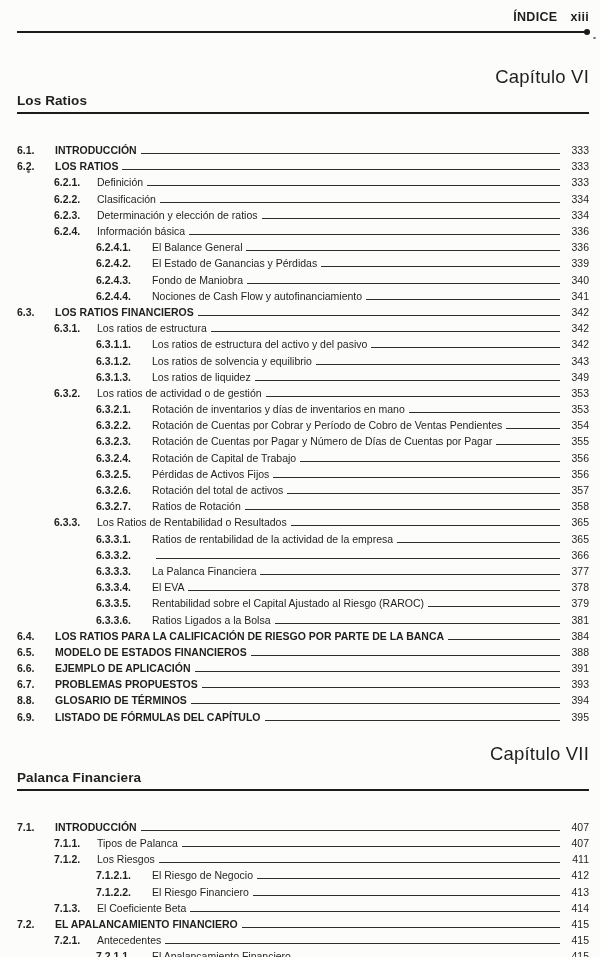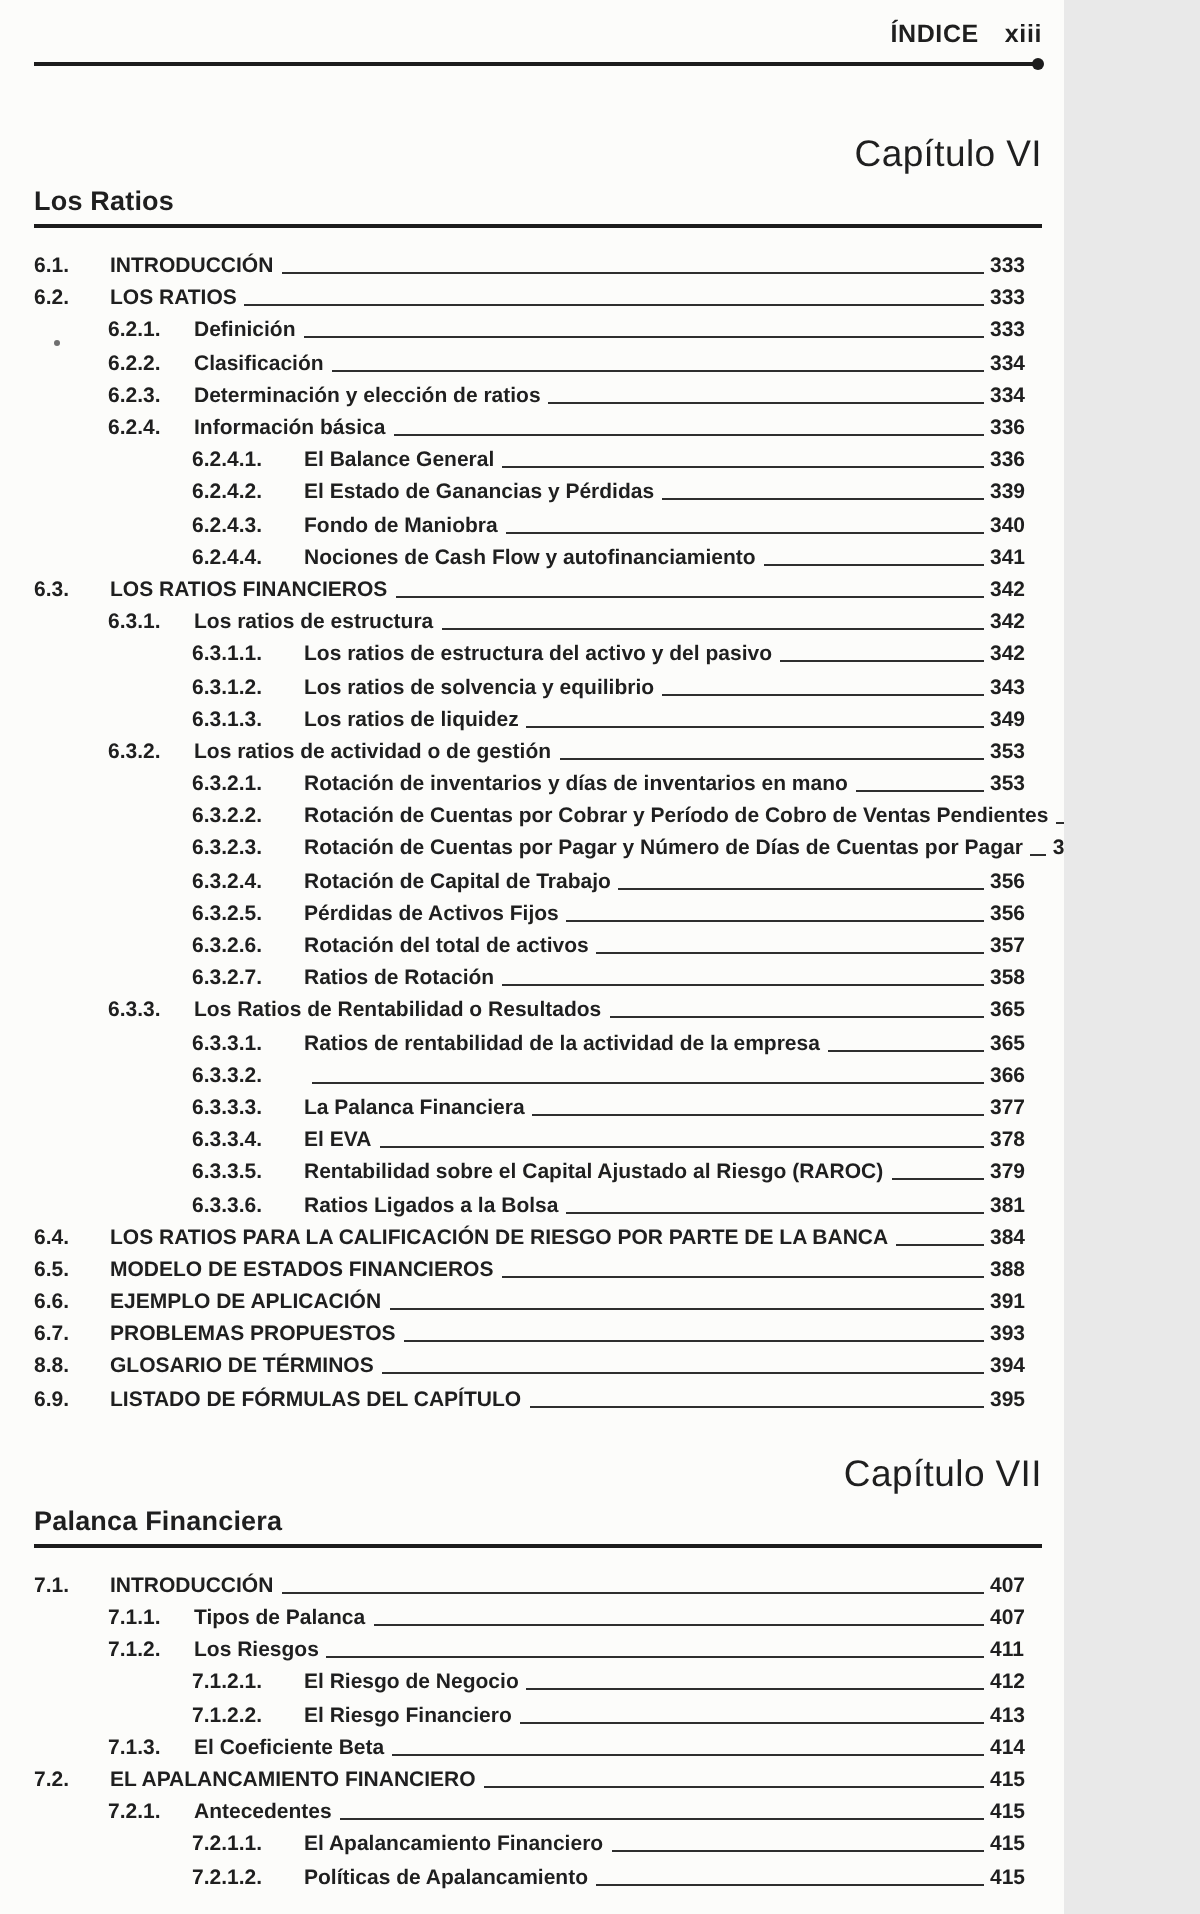--- a/index.html
+++ b/index.html
@@ -4,21 +4,21 @@
 <style>
   html,body { margin:0; padding:0; }
   body {
     width:600px; height:957px;
     background:#e9e9e9;
     font-family:"Liberation Sans","DejaVu Sans",sans-serif;
     color:#1f1f1f;
   }
   .page {
     position:relative;
-    width:532px; height:957px;
+    width:600px; height:957px;
     background:#fcfcfa;
     overflow:hidden;
     box-sizing:border-box;
     padding:10px 11px 0 17px;
   }
   
   .page-header-text {
     display:flex; justify-content:flex-end; align-items:baseline; gap:13px;
     font-size:12.5px; font-weight:700; letter-spacing:0.3px;
     line-height:14px; height:14px;
@@ -37,39 +37,39 @@
     line-height:24px;
   }
   .chapter1 .chapter-label { margin-top:32px; }
   .chapter2 .chapter-label { margin-top:17px; }
   .chapter-title {
     font-size:13.5px; font-weight:700; letter-spacing:0.1px;
     line-height:18px; margin-top:3px;
   }
   .title-rule { height:2px; background:#1c1c1c; margin-top:2px; }
   
-  .toc-rows { margin-top:11px; }
+  .toc-rows { margin-top:28px; }
   .toc-row {
     display:flex; align-items:center;
     height:16.2px; font-size:10.5px; line-height:12px;
     white-space:nowrap;
   }
   .toc-row .num { font-weight:700; flex:0 0 auto; }
   .lvl1 .num { width:38px; }
   .lvl2 .num { margin-left:37px; width:43px; }
   .lvl3 .num { margin-left:79px; width:56px; }
-  .toc-row .title { flex:0 0 auto; font-weight:700; }
+  .toc-row .title { flex:0 0 auto; font-weight:400; }
   .lvl1 .title { font-weight:700; }
   .toc-row .leader {
     flex:1 1 auto; min-width:8px;
     height:1px; background:#2e2e2e;
     align-self:center; margin:7px 3px 0 4px;
   }
   .toc-row .page-num {
-    flex:0 0 auto; width:26px; font-weight:700;
+    flex:0 0 auto; width:26px; text-align:right; font-weight:400;
   }
   
   .speck { position:absolute; background:#6f6f6f; border-radius:50%; }
   .speck-left  { left:27px; top:170px; width:3px; height:3px; }
   .speck-right { left:593px; top:37px; width:3px; height:2px; }
 </style>
 </head>
 <body>
 
 <div class="page">

